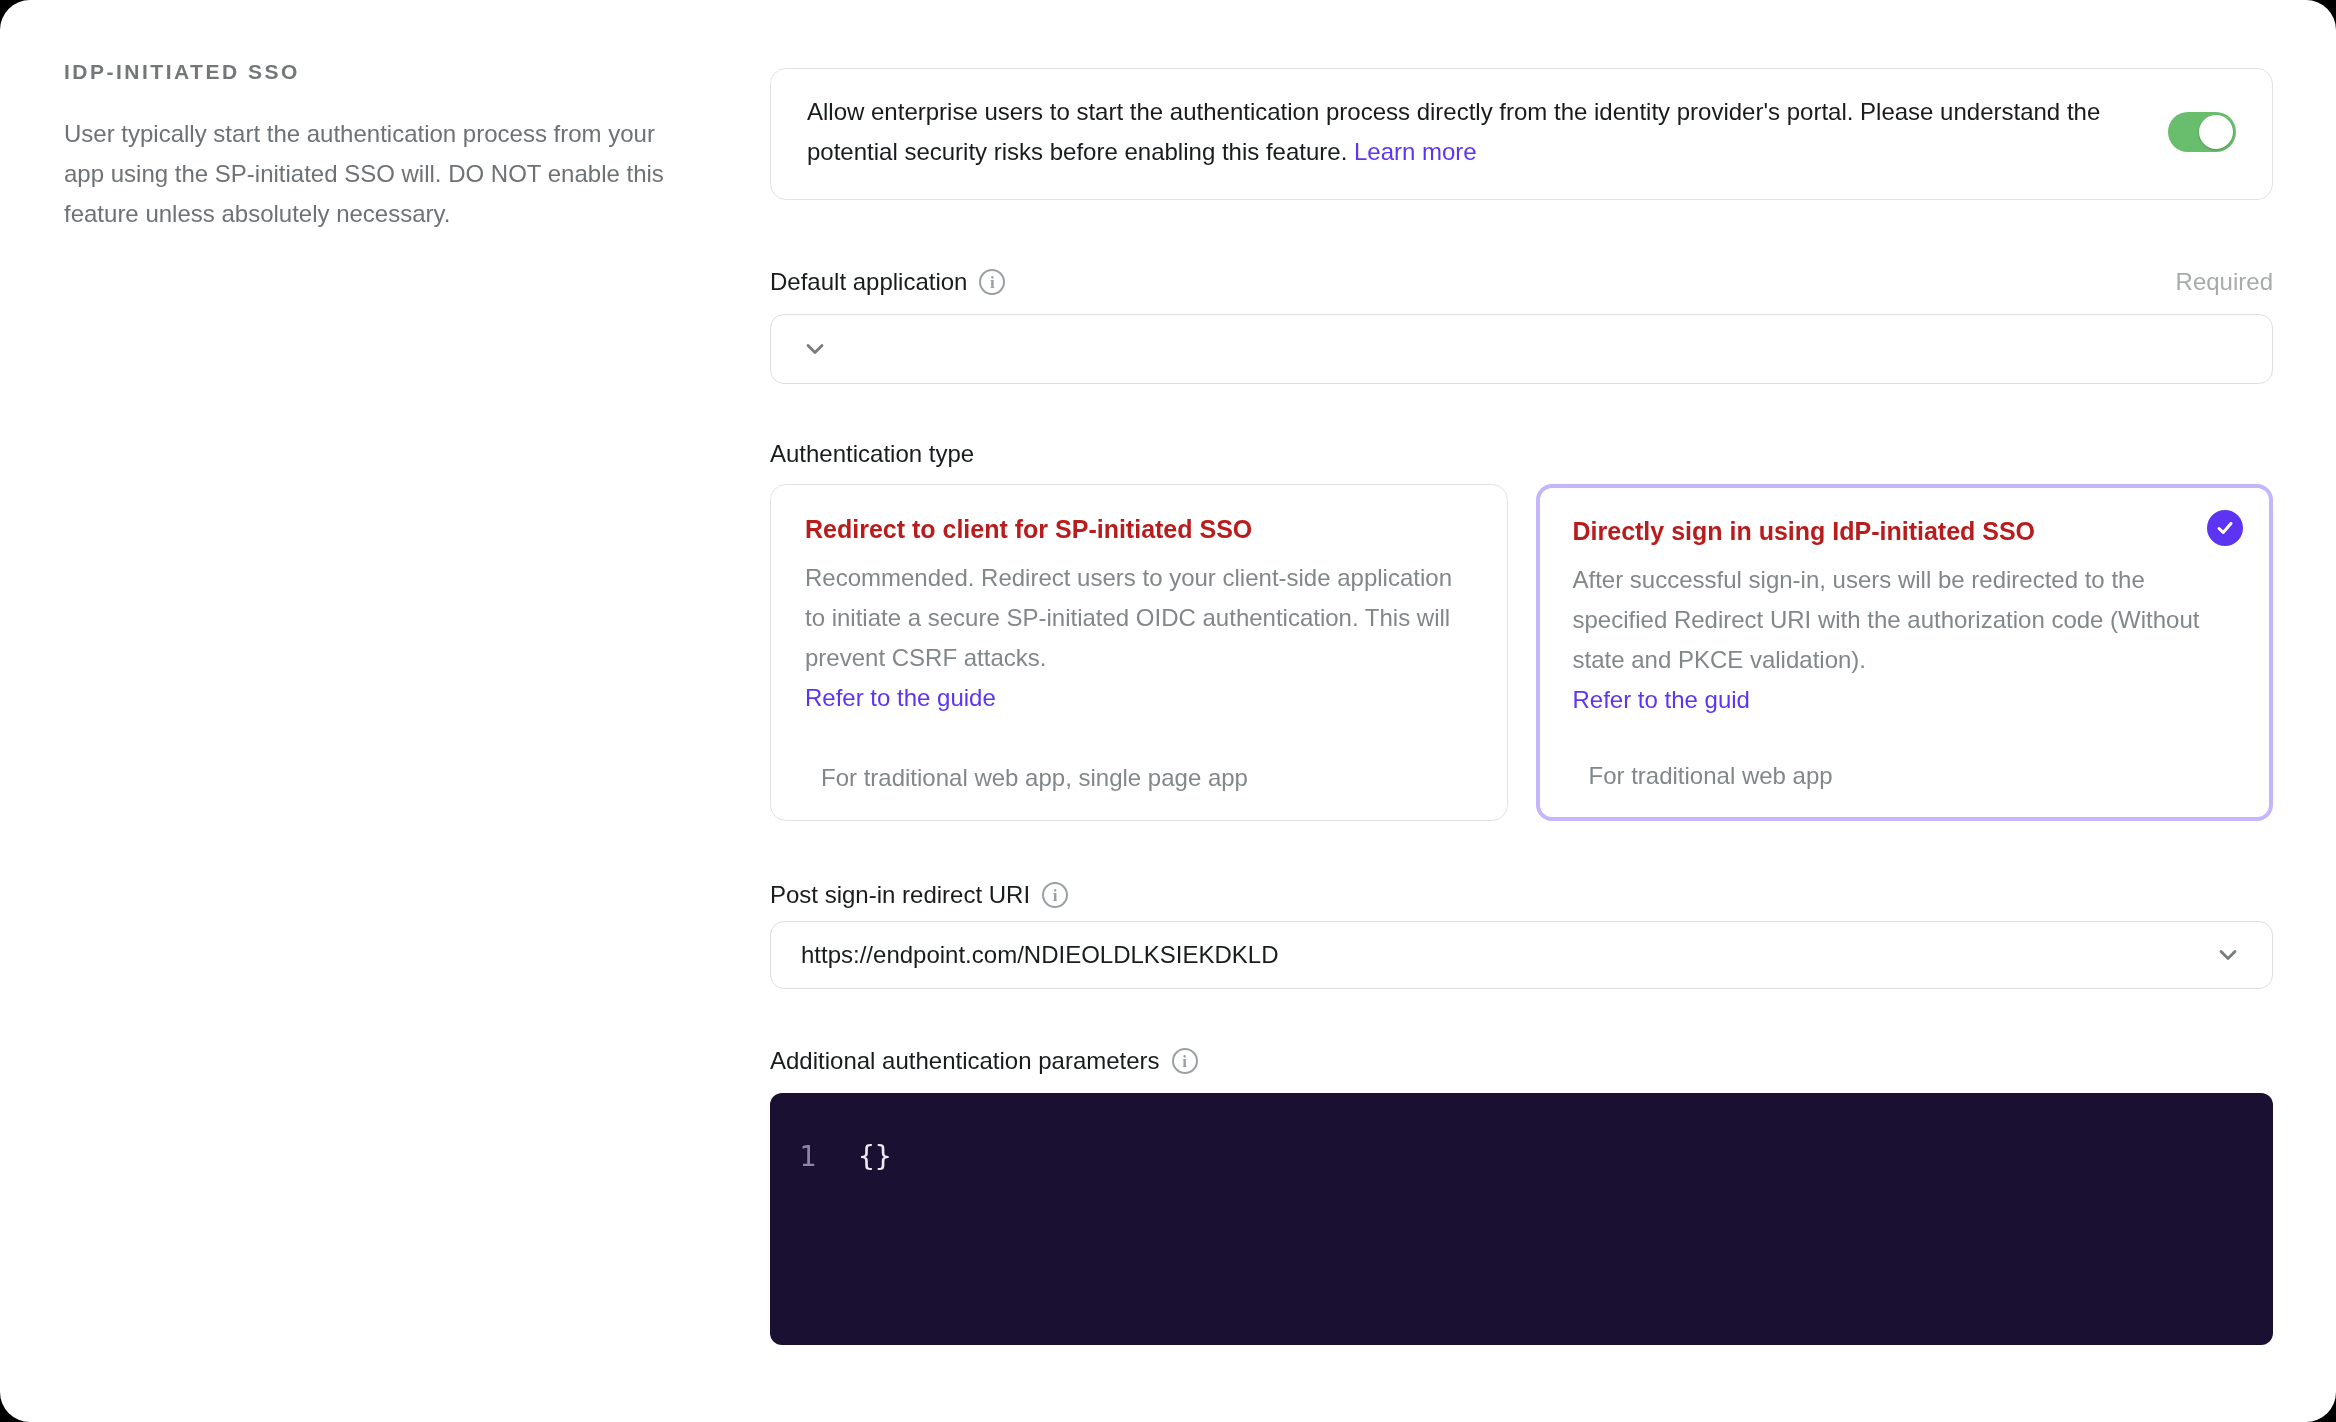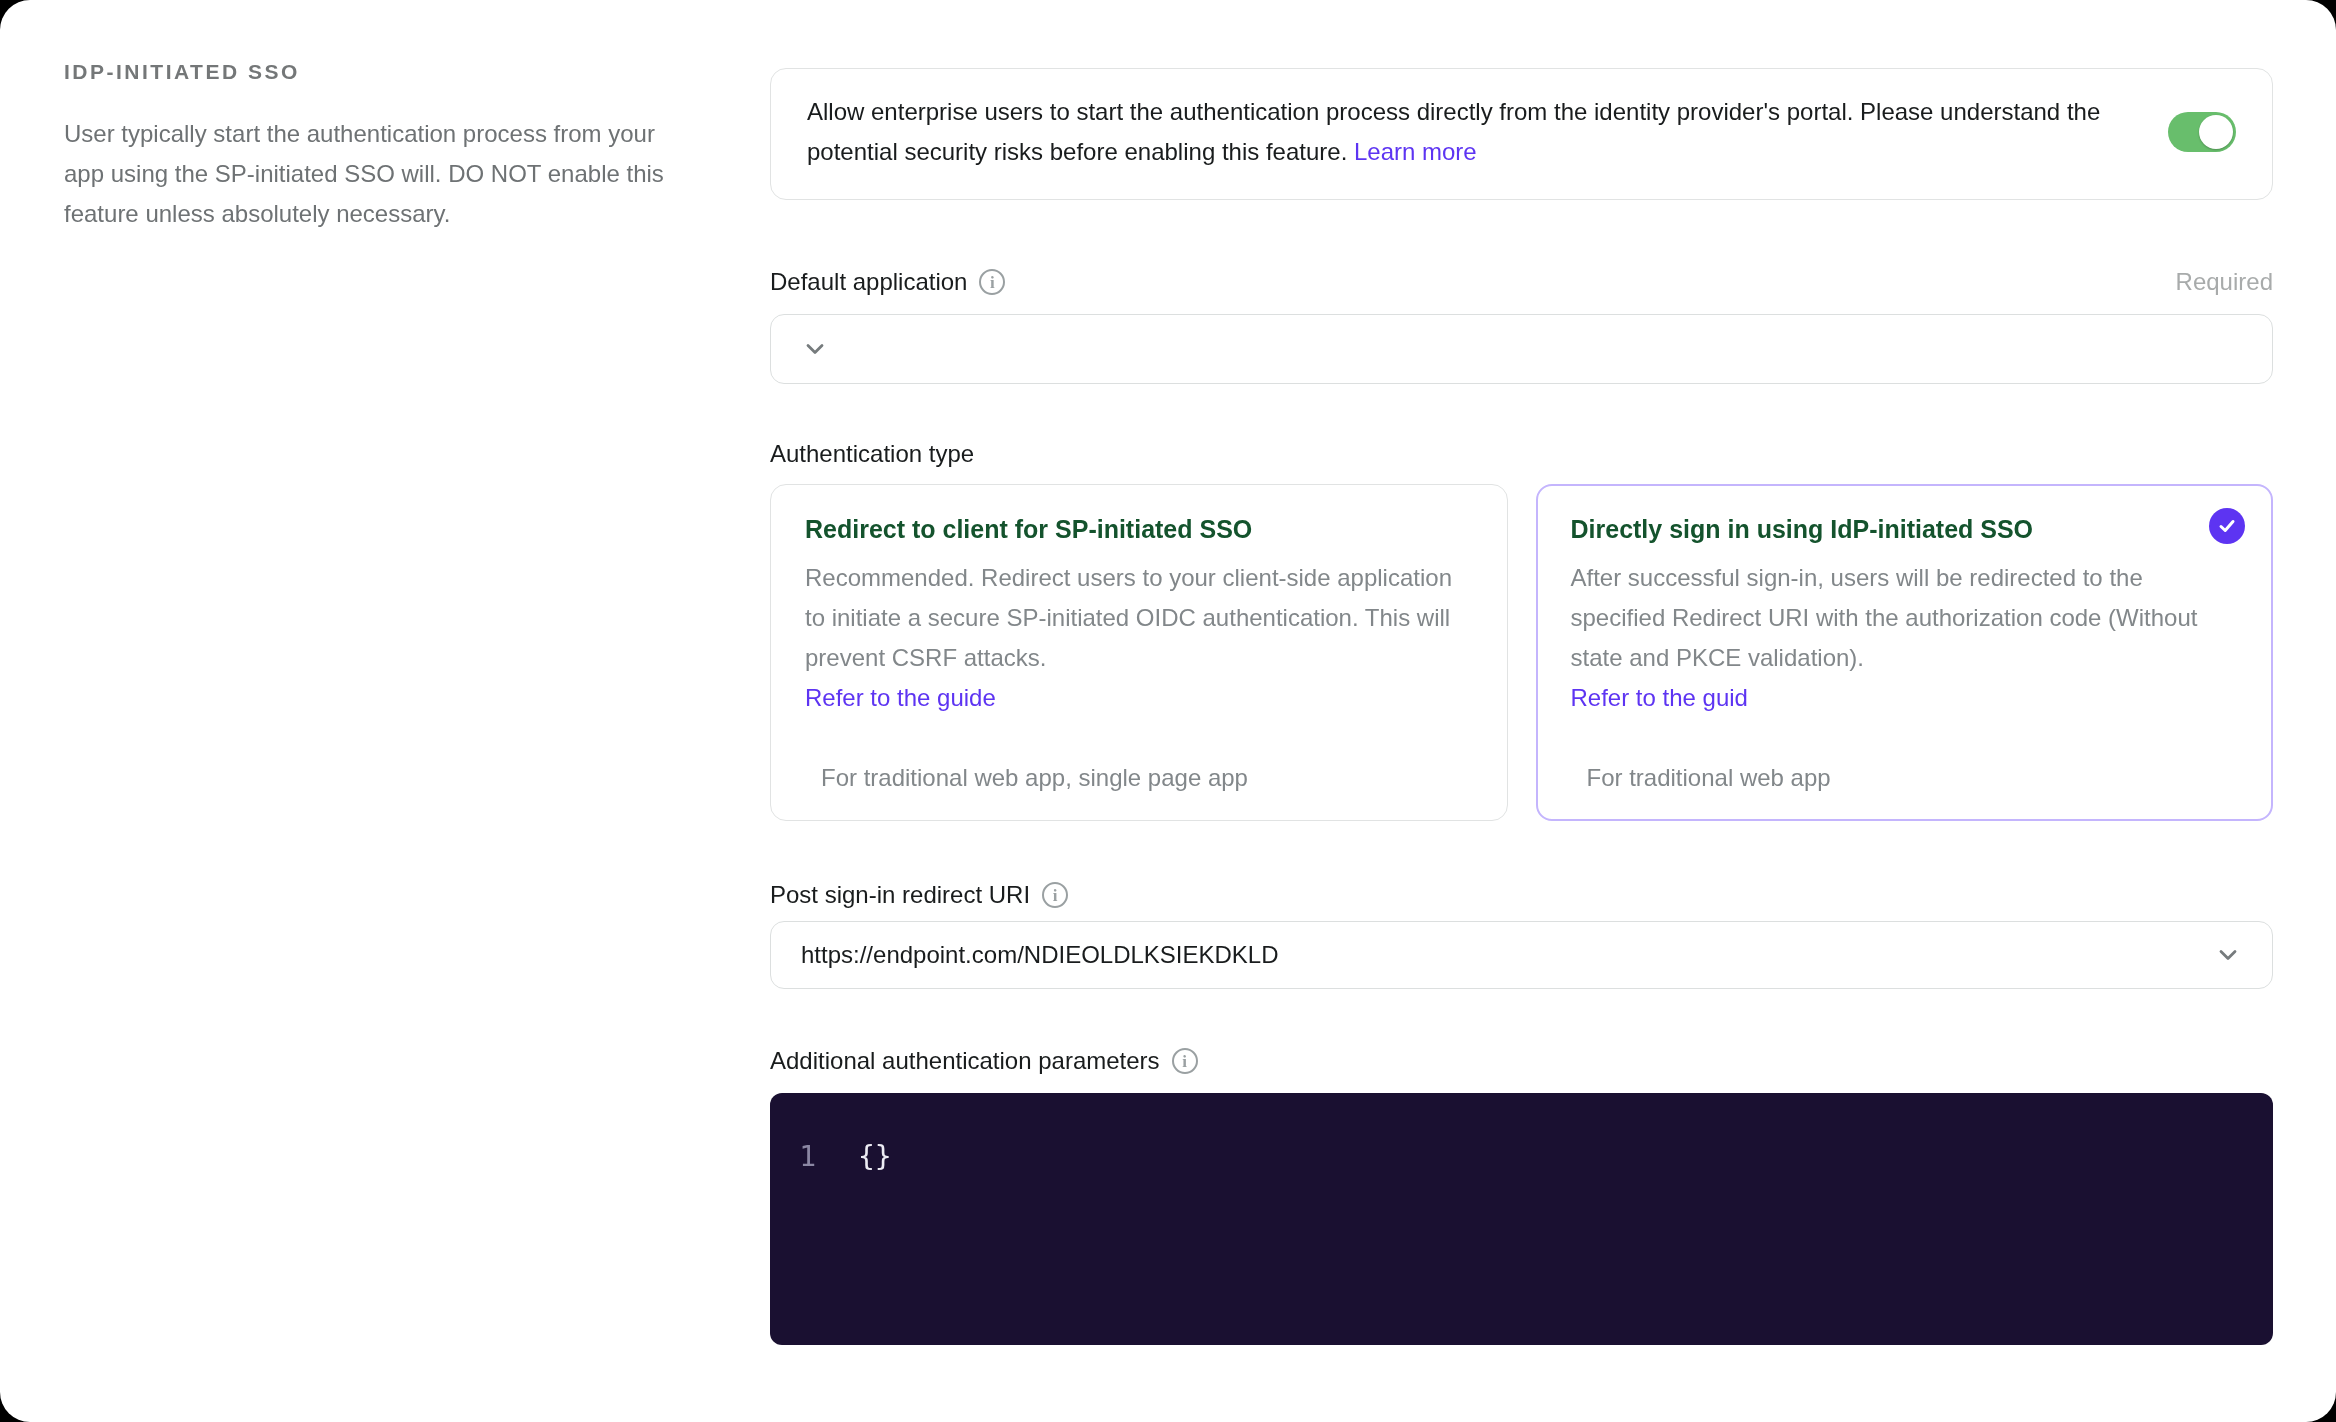--- a/index.html
+++ b/index.html
@@ -80,22 +80,22 @@
 
   
   .cards { margin-top: 14px; display: grid; grid-template-columns: 1fr 1fr; gap: 28px; }
   .option-card {
     position: relative; height: 337px;
     border: 1px solid #e1e3e3; border-radius: 16px;
     padding: 30px 34px 28px 34px;
     display: flex; flex-direction: column;
     cursor: pointer; background: #fff;
   }
-  .option-card.selected { border: 2px solid #c4b5fd; padding: 29px 33px 27px 33px; }
-  .option-title { font-size: 25px; font-weight: 600; color: #14532d; padding-right: 50px; }
+  .option-card.selected { border: 4px solid #c4b5fd; padding: 29px 33px 27px 33px; }
+  .option-title { font-size: 25px; font-weight: 600; color: #b91c1c; padding-right: 50px; }
   .option-desc { margin-top: 14px; font-size: 24px; line-height: 40px; color: #82878a; }
   .option-link { display: inline-block; font-size: 24px; line-height: 40px; color: #5d34f2; text-decoration: none; cursor: pointer; }
   .option-foot { margin-top: auto; font-size: 24px; color: #82878a; margin-left: 16px; }
   .check-badge {
     position: absolute; top: 22px; right: 26px;
     width: 36px; height: 36px; border-radius: 50%;
     background: #5d34f2; display: flex; align-items: center; justify-content: center;
   }
 
   

